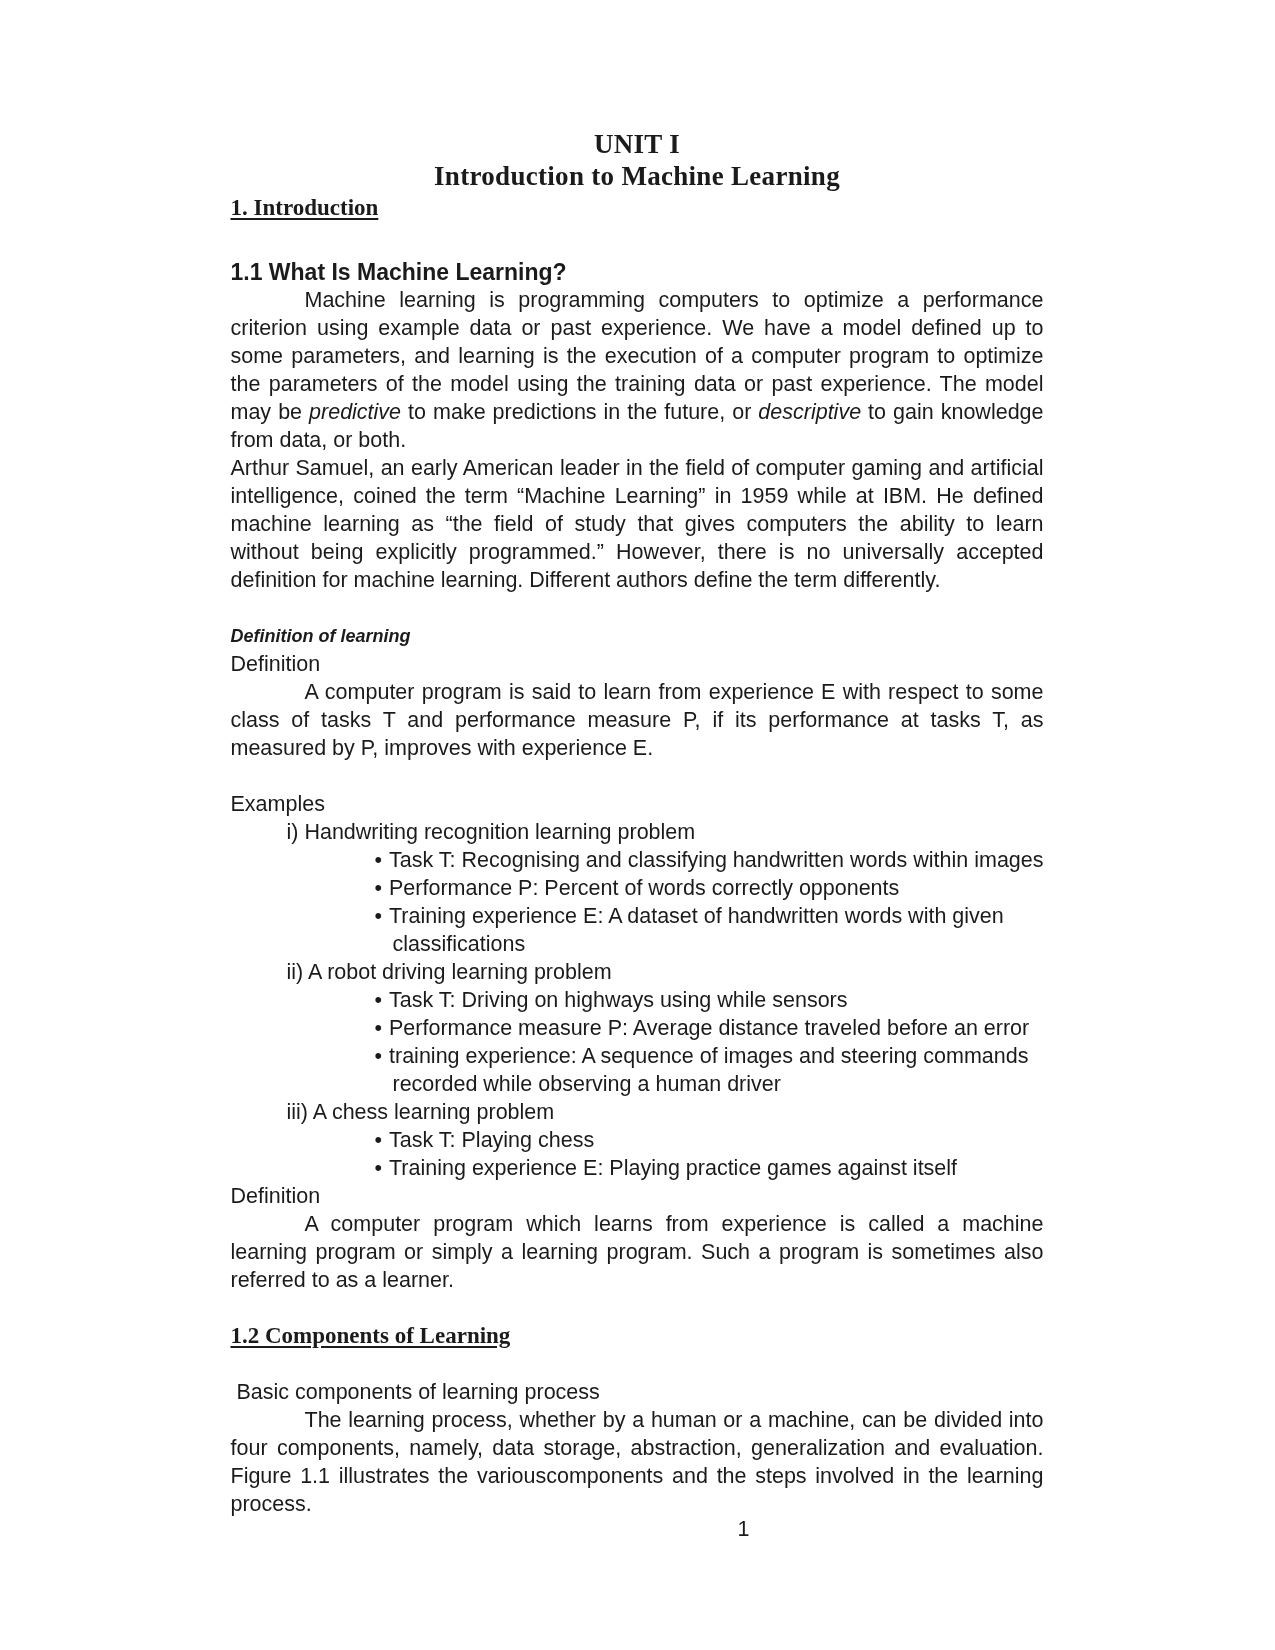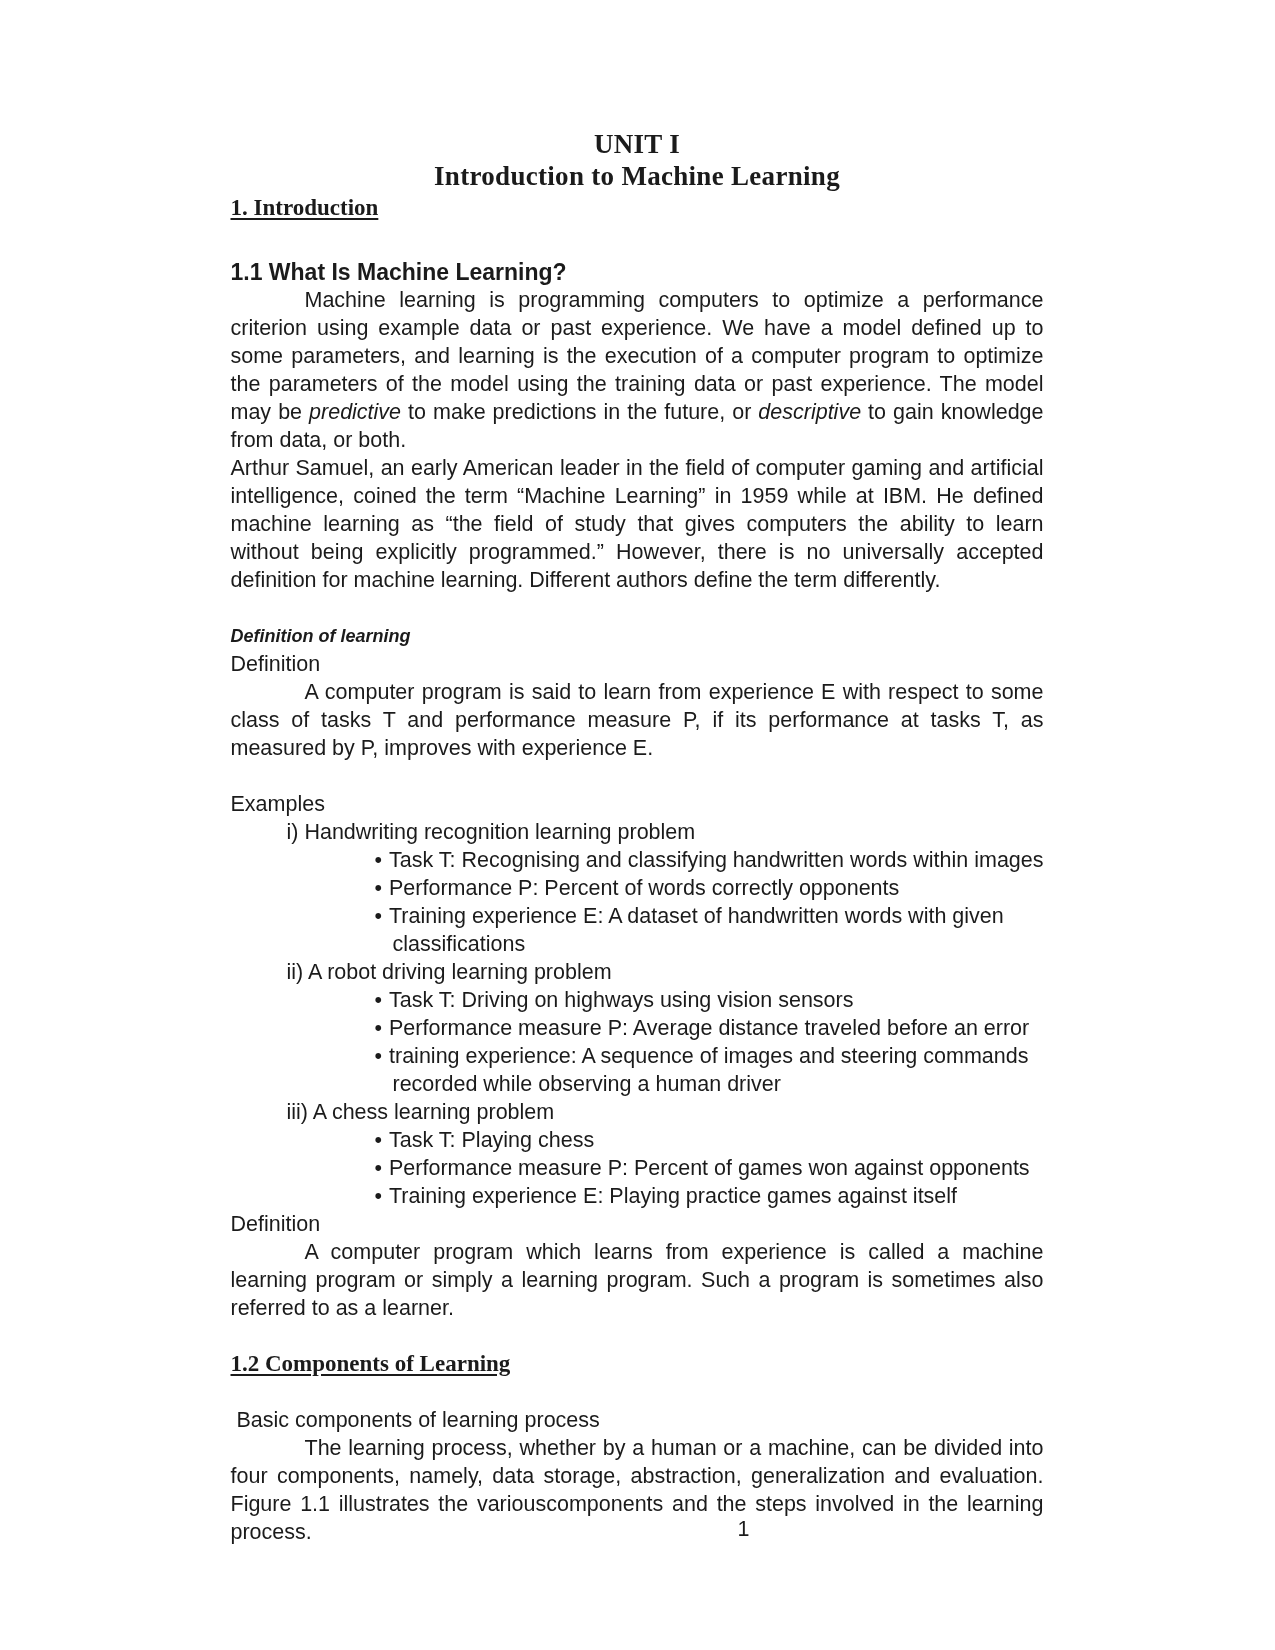--- a/index.html
+++ b/index.html
@@ -85,27 +85,26 @@
   <div class="sp28"></div>
 
   <div class="plain">Examples</div>
 
   <div class="ex-label">i) Handwriting recognition learning problem</div>
   <div class="bullet"><span class="marker">•</span><span>Task T: Recognising and classifying handwritten words within images</span></div>
   <div class="bullet"><span class="marker">•</span><span>Performance P: Percent of words correctly opponents</span></div>
   <div class="bullet"><span class="marker">•</span><span>Training experience E: A dataset of handwritten words with given classifications</span></div>
 
   <div class="ex-label">ii) A robot driving learning problem</div>
-  <div class="bullet"><span class="marker">•</span><span>Task T: Driving on highways using vision sensors</span></div>
+  <div class="bullet"><span class="marker">•</span><span>Task T: Driving on highways using while sensors</span></div>
   <div class="bullet"><span class="marker">•</span><span>Performance measure P: Average distance traveled before an error</span></div>
   <div class="bullet"><span class="marker">•</span><span>training experience: A sequence of images and steering commands recorded while observing a human driver</span></div>
 
   <div class="ex-label">iii) A chess learning problem</div>
   <div class="bullet"><span class="marker">•</span><span>Task T: Playing chess</span></div>
-  <div class="bullet"><span class="marker">•</span><span>Performance measure P: Percent of games won against opponents</span></div>
   <div class="bullet"><span class="marker">•</span><span>Training experience E: Playing practice games against itself</span></div>
 
   <div class="plain">Definition</div>
   <p class="indent">A computer program which learns from experience is called a machine learning program or simply a learning program. Such a program is sometimes also referred to as a learner.</p>
 
   <div class="sp28"></div>
 
   <div class="h-underline">1.2 Components of Learning</div>
 
   <div class="sp28"></div>

